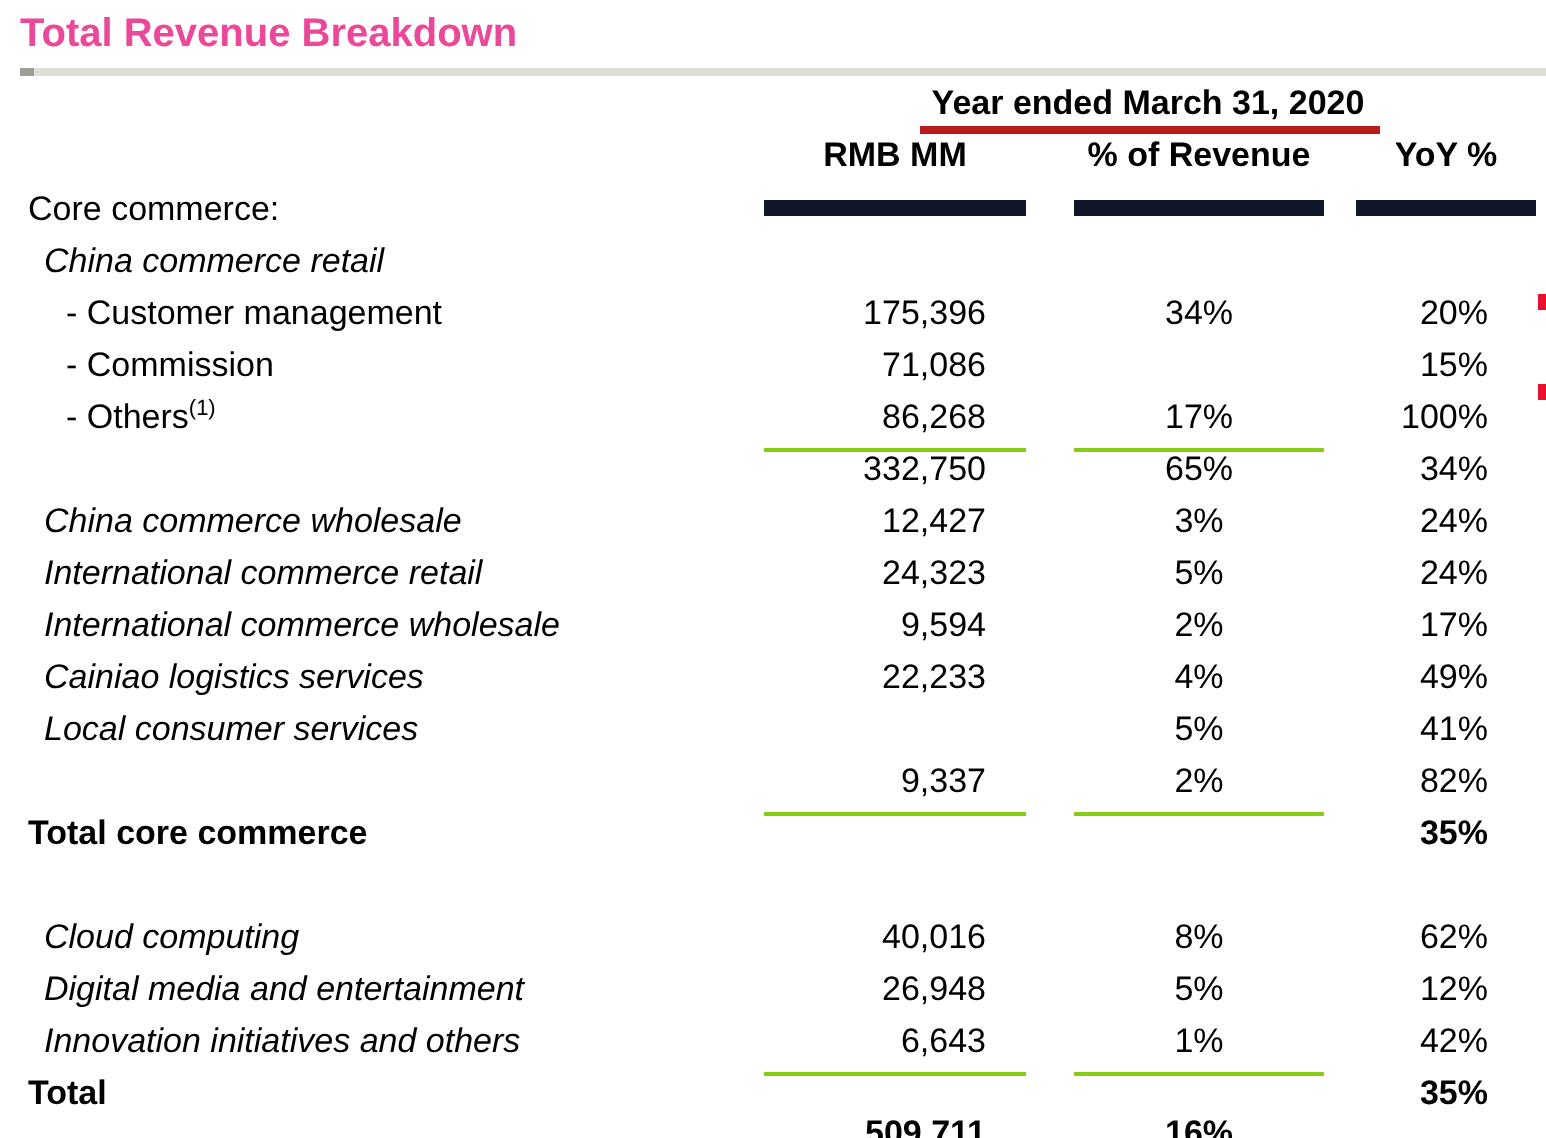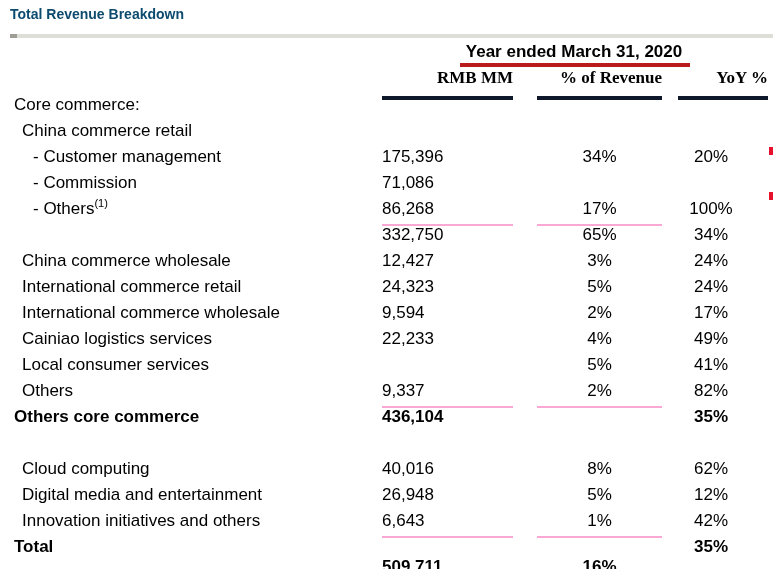--- a/index.html
+++ b/index.html
@@ -2,54 +2,54 @@
 <html><head>
 <meta charset="utf-8">
 <style>
   html,body{margin:0;padding:0;}
   body{
     width:773px;height:569px;position:relative;background:#ffffff;
     font-family:"Liberation Sans",sans-serif;color:#000;overflow:hidden;
   }
   .page-title{
     position:absolute;left:10px;top:6px;
-    font-size:14px;font-weight:700;color:#0c4a6e;white-space:nowrap;
+    font-size:20px;font-weight:700;color:#ec4899;white-space:nowrap;
   }
   .title-rule{
     position:absolute;left:10px;top:34px;width:763px;height:4px;background:#DEDED9;
   }
   .title-rule::before{
     content:"";position:absolute;left:0;top:0;width:7px;height:4px;background:#9E9D96;
   }
   .revenue-table{position:absolute;left:14px;top:40px;font-size:17px;}
   .t-row{
     display:grid;
     grid-template-columns:368px 131px 24px 125px 16px 90px;
     height:26px;
   }
   .t-row > div{height:100%;line-height:26px;white-space:nowrap;}
   .t-row.period{height:24px;}
   .t-row.period > div{line-height:24px;}
   .t-row.colhead{height:28px;}
   .t-row.colhead > div{line-height:28px;}
   .c-label{grid-column:1;}
-  .ind1{padding-left:8px;}
+  .ind1{padding-left:8px;font-style:italic;}
   .ind2{padding-left:19px;}
-  .c-rmb{grid-column:2;padding-right:20px;}
+  .c-rmb{grid-column:2;text-align:right;padding-right:20px;}
   .c-pct{grid-column:4;text-align:center;}
-  .c-yoy{grid-column:6;text-align:center;padding-right:24px;}
+  .c-yoy{grid-column:6;text-align:right;padding-right:24px;}
   .c-span{grid-column:2/7;text-align:center;}
   .period-text{
     display:inline-block;border-bottom:4px solid #b91c1c;
     padding:0 8px 0 6px;font-weight:700;line-height:22px;
   }
   .colhead .c-rmb,.colhead .c-pct,.colhead .c-yoy{
-    text-align:right;padding:0;font-weight:700;border-bottom:4px solid #0f172a;font-family:Liberation Serif, serif;
+    text-align:center;padding:0;font-weight:700;border-bottom:8px solid #0f172a;
   }
-  .rule{border-bottom:2px solid #f9a8d4;}
+  .rule{border-bottom:2px solid #84cc16;}
   .dblrule{border-bottom:4px double #5a5a5a;margin-top:20px;}
   .bold{font-weight:700;}
   sup{font-size:11px;line-height:0;}
   .red-mark{
     position:absolute;width:4px;height:8px;background:#E8112D;
   }
   .red-mark-1{left:769px;top:147px;}
   .red-mark-2{left:769px;top:192px;}
 </style>
 </head>
@@ -85,20 +85,21 @@
       </div>
       <div class="t-row">
         <div class="c-label ind2">- Customer management</div>
         <div class="c-rmb">175,396</div>
         <div class="c-pct">34%</div>
         <div class="c-yoy">20%</div>
       </div>
       <div class="t-row">
         <div class="c-label ind2">- Commission</div>
         <div class="c-rmb">71,086</div>
+        <div class="c-yoy">15%</div>
       </div>
       <div class="t-row">
         <div class="c-label ind2">- Others<sup>(1)</sup></div>
         <div class="c-rmb rule">86,268</div>
         <div class="c-pct rule">17%</div>
         <div class="c-yoy">100%</div>
       </div>
       <div class="t-row">
         <div class="c-label ind0"></div>
         <div class="c-rmb">332,750</div>
@@ -128,28 +129,26 @@
         <div class="c-rmb">22,233</div>
         <div class="c-pct">4%</div>
         <div class="c-yoy">49%</div>
       </div>
       <div class="t-row">
         <div class="c-label ind1">Local consumer services</div>
         <div class="c-pct">5%</div>
         <div class="c-yoy">41%</div>
       </div>
       <div class="t-row">
-        <div class="c-label ind1">Others</div>
         <div class="c-rmb rule">9,337</div>
         <div class="c-pct rule">2%</div>
         <div class="c-yoy">82%</div>
       </div>
       <div class="t-row bold">
-        <div class="c-label ind0">Others core commerce</div>
-        <div class="c-rmb">436,104</div>
+        <div class="c-label ind0">Total core commerce</div>
         <div class="c-yoy">35%</div>
       </div>
       <div class="t-row"></div>
       <div class="t-row">
         <div class="c-label ind1">Cloud computing</div>
         <div class="c-rmb">40,016</div>
         <div class="c-pct">8%</div>
         <div class="c-yoy">62%</div>
       </div>
       <div class="t-row">

